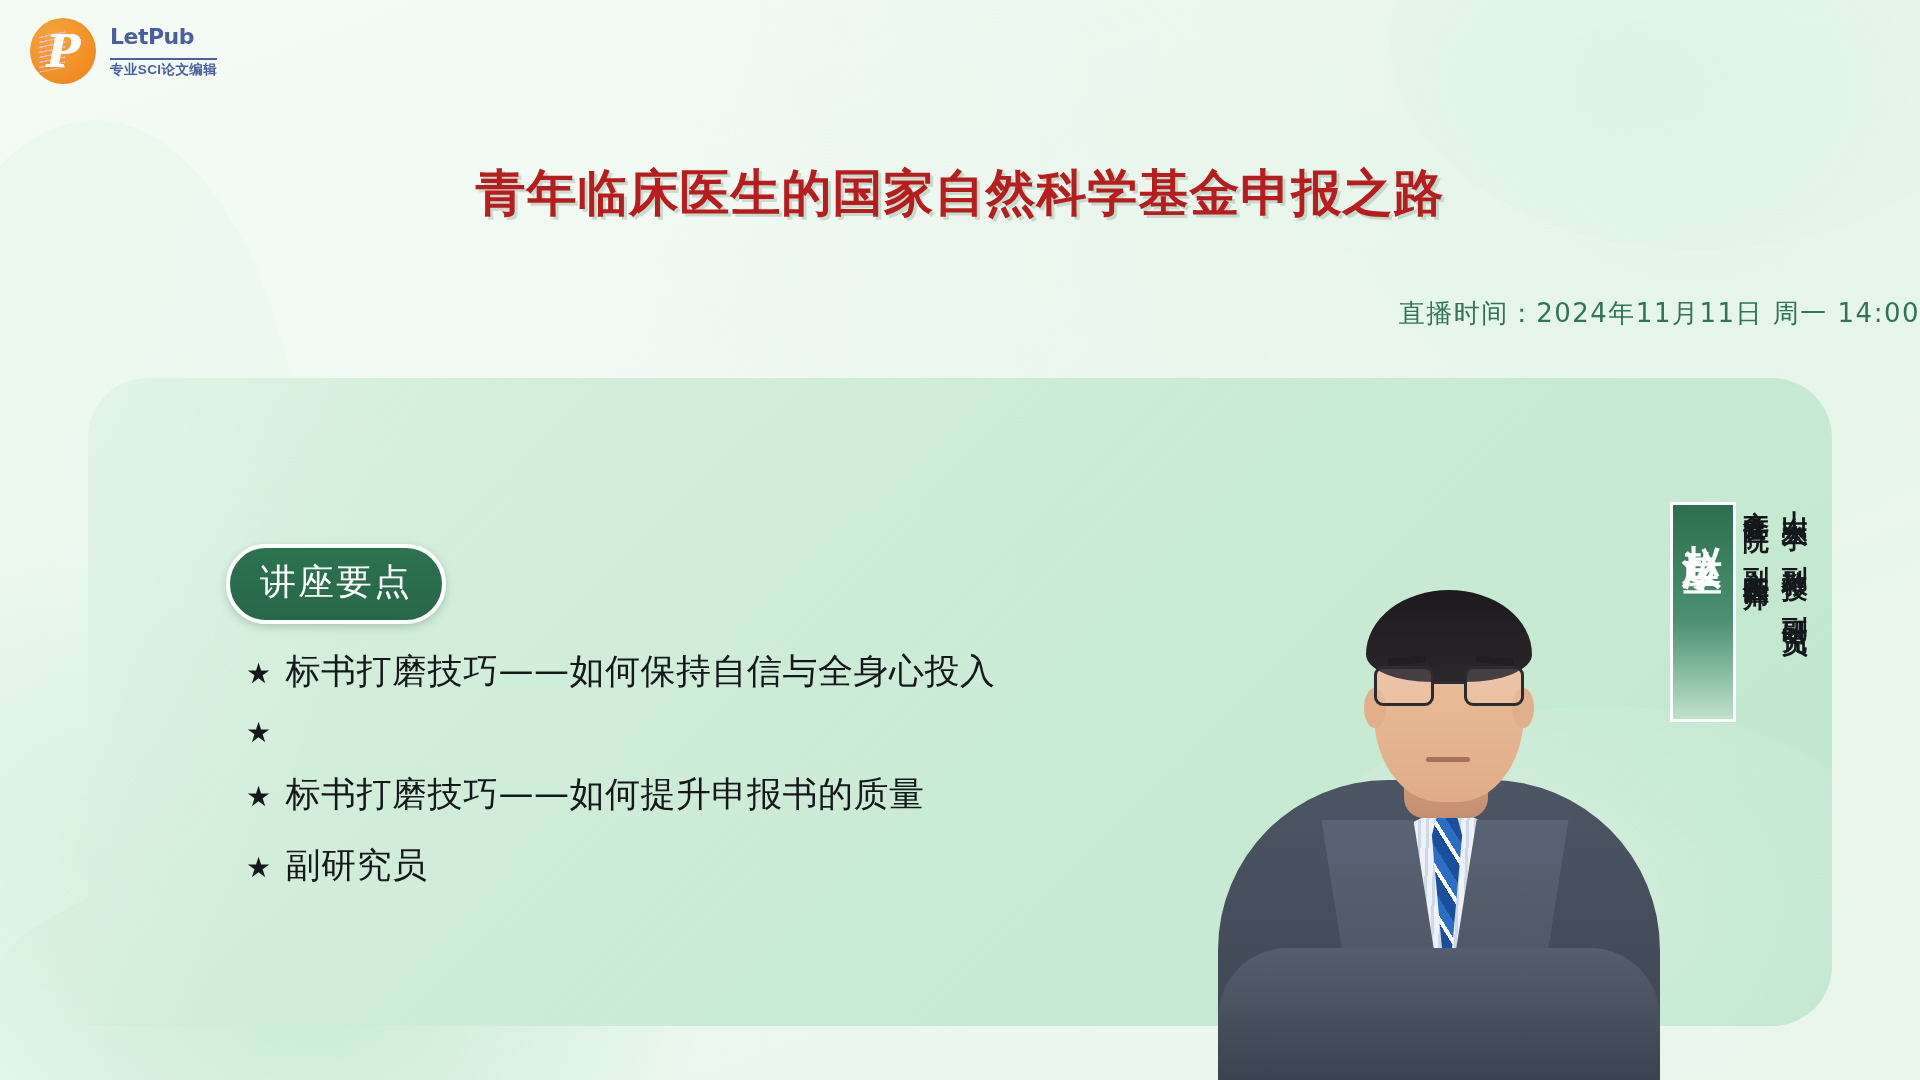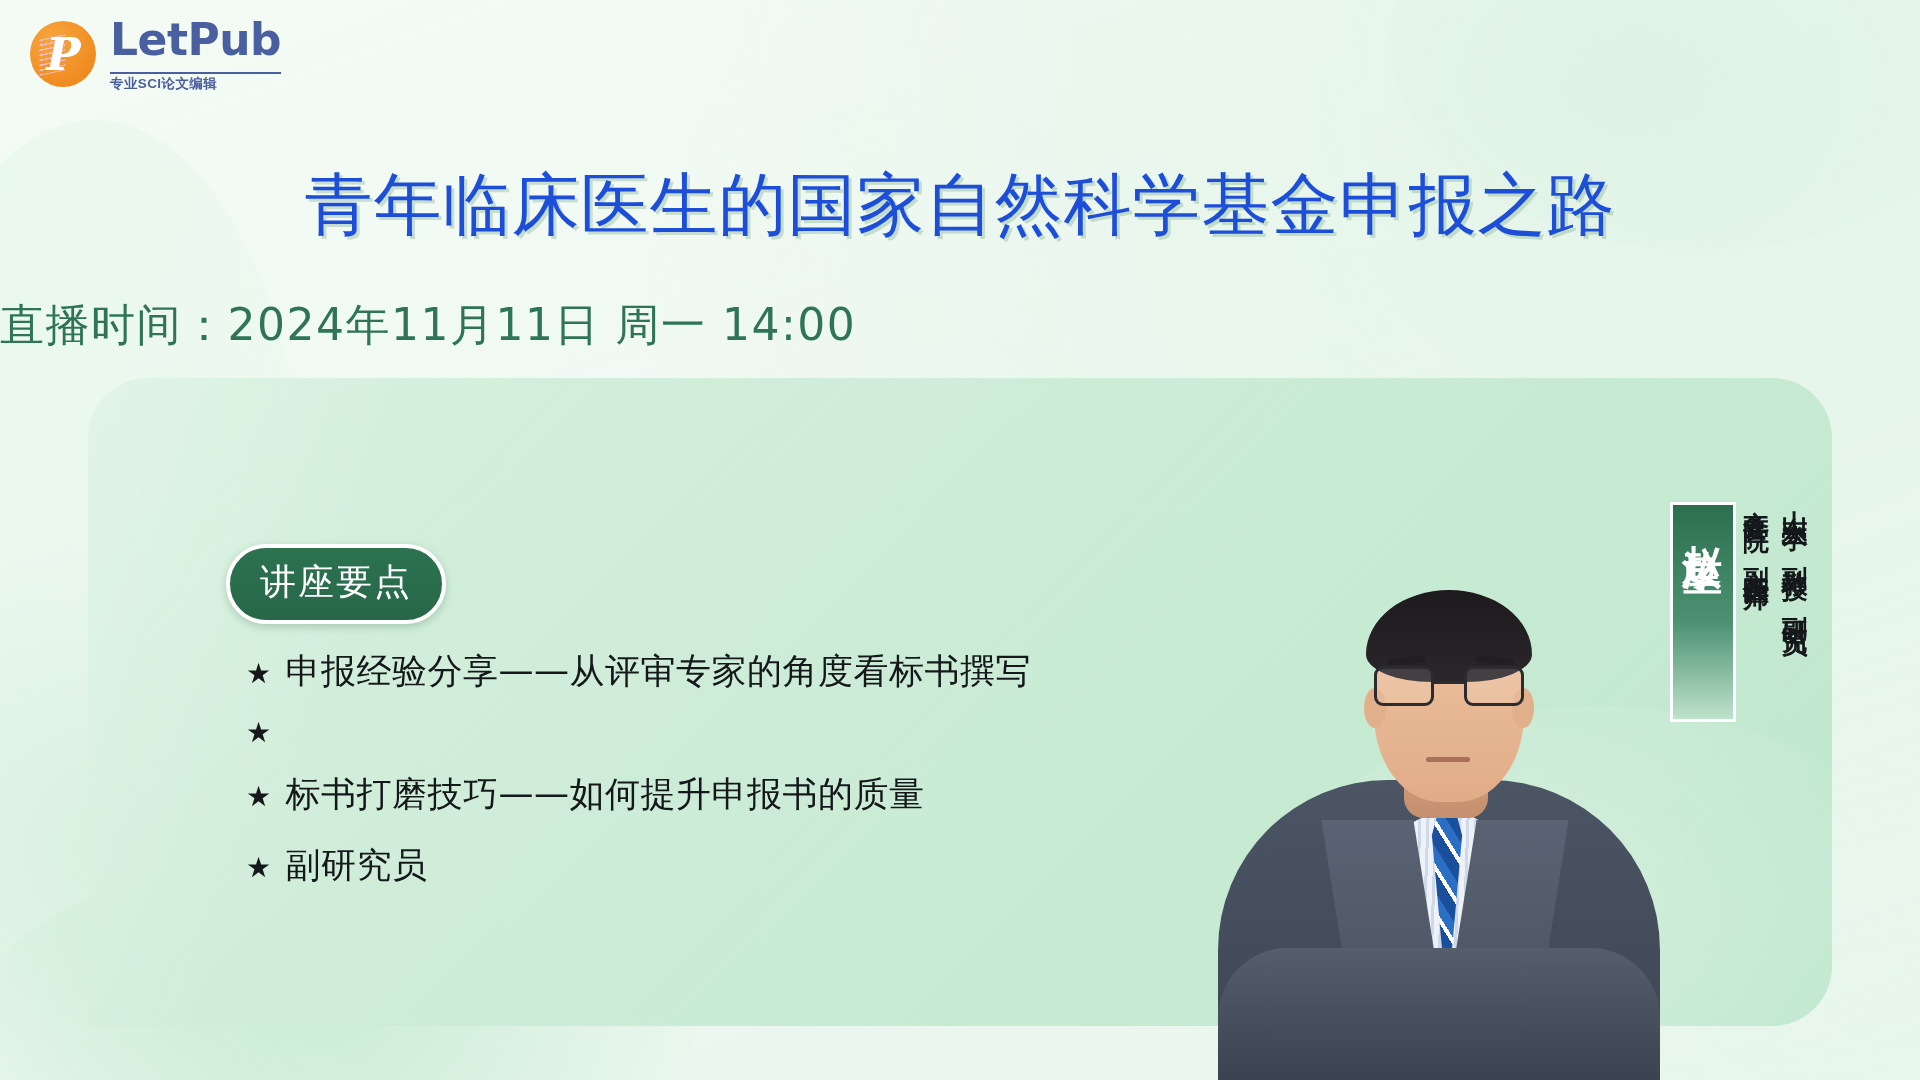--- a/index.html
+++ b/index.html
@@ -58,45 +58,45 @@
     text-shadow:0 0 0 #fff;
   }
   .logo-mark .streaks{
     position:absolute; left:9px; top:16px; width:26px; height:36px;
     background:repeating-linear-gradient(to bottom,
       #f6b9c6 0 1.5px, rgba(255,255,255,0) 1.5px 5px);
     transform:skewY(-12deg);
   }
   .logo-text{ display:flex; flex-direction:column; line-height:1; }
   .logo-word{
-    font-size:44px; font-weight:bold; color:#4a5fa0;
+    font-size:22px; font-weight:bold; color:#4a5fa0;
     letter-spacing:-.5px;
     font-family:"DejaVu Sans","Liberation Sans",sans-serif;
   }
   .logo-sub{
     margin-top:10px; padding-top:3px;
     border-top:2px solid #4a5fa0;
     font-size:13.5px; color:#4a5fa0; letter-spacing:.4px;
     font-weight:bold;
   }
 
   
   #title{
     position:absolute; left:0; right:0; top:160px;
     text-align:center;
-    font-size:68px; font-weight:normal; color:#1d4ed8;
+    font-size:50px; font-weight:bold; color:#b91c1c;
     letter-spacing:1px;
     text-shadow:3px 3px 0 rgba(120,170,140,.35);
     white-space:nowrap;
     font-family:"DejaVu Sans","Liberation Sans",sans-serif;
   }
   #subtitle{
     position:absolute; left:0; right:0; top:296px;
-    text-align:left;
-    font-size:44px; color:#2f7555; letter-spacing:1.5px;
+    text-align:right;
+    font-size:26px; color:#2f7555; letter-spacing:1.5px;
     white-space:nowrap;
     font-family:"DejaVu Sans","Liberation Sans",sans-serif;
   }
 
   
   #panel{
     position:absolute; left:88px; top:378px;
     width:1744px; height:648px;
     border-radius:60px 60px 60px 0;
     background:linear-gradient(135deg,#d8f1df 0%,#cdecd7 42%,#bfe7cd 100%);
@@ -269,21 +269,21 @@
 <div id="panel">
   <div class="panel-sheen"></div>
   <div class="panel-sheen2"></div>
 </div>
 
 <div id="badge">讲座要点</div>
 
 <div id="bullets">
   <div class="bullet">
     <span class="star">★</span>
-    <span>申报经验分享——从评审专家的角度看标书撰写</span>
+    <span>标书打磨技巧——如何保持自信与全身心投入</span>
   </div>
   <div class="bullet">
     <span class="star">★</span>
   </div>
   <div class="bullet">
     <span class="star">★</span>
     <span>标书打磨技巧——如何提升申报书的质量</span>
   </div>
   <div class="bullet">
     <span class="star">★</span>

